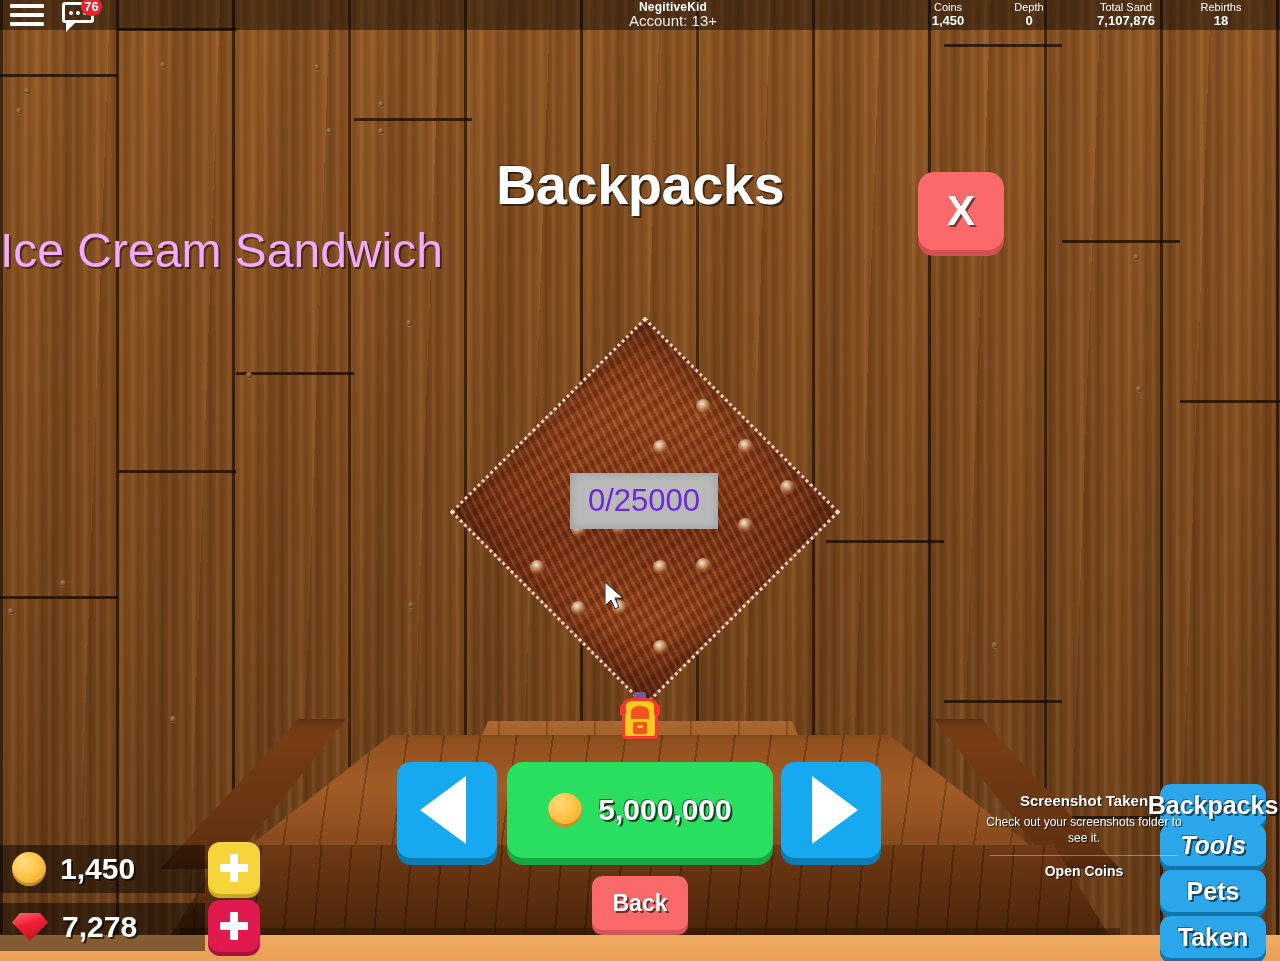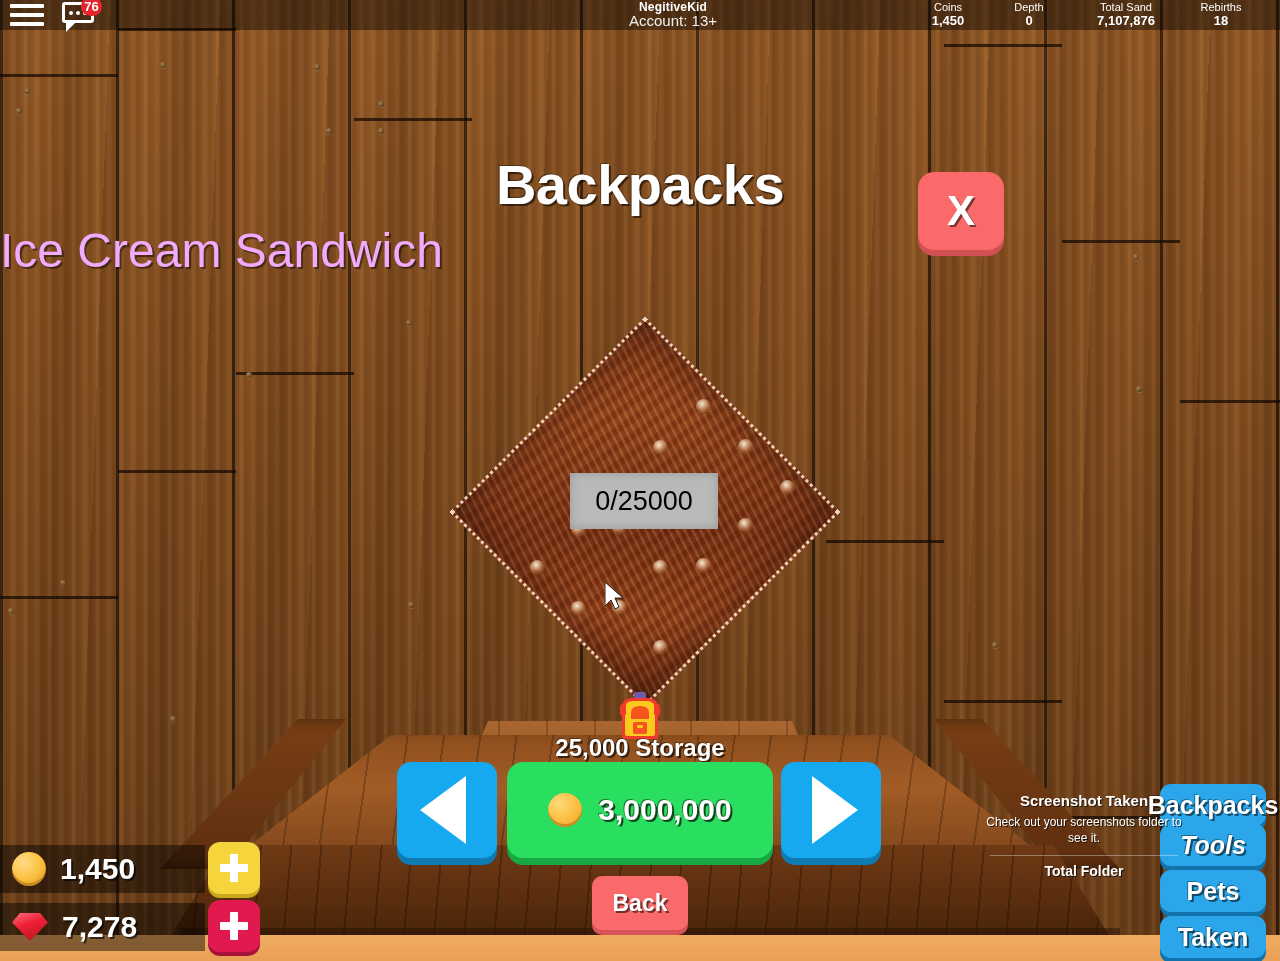--- a/index.html
+++ b/index.html
@@ -161,21 +161,21 @@
     position:absolute; width:15px; height:15px; border-radius:50%;
     background:radial-gradient(circle at 40% 32%, rgba(255,240,215,0.95) 0%,
                rgba(180,110,60,0.55) 55%, rgba(60,22,6,0.75) 100%);
   }
   .count-plate {
     position:absolute; left:115px; top:151px; width:148px; height:56px;
     background:#b9b9b9; z-index:3;
     display:flex; align-items:center; justify-content:center;
     box-shadow:inset 0 0 10px rgba(0,0,0,0.18);
   }
-  .count-plate span { font-size:27px; color:#000000; }
+  .count-plate span { font-size:31px; color:#6d28d9; }
 
   
   .cursor {
     position:absolute; left:605px; top:582px; z-index:35;
     width:0; height:0; pointer-events:none;
   }
 
   
   .bp-icon { position:absolute; left:618px; top:692px; width:44px; height:48px; z-index:20; }
   .storage-label {
@@ -435,29 +435,28 @@
       <path d="M4 16 Q4 6 14 6 L30 6 Q40 6 40 16 L40 44 Q40 47 37 47 L7 47 Q4 47 4 44 Z" fill="#f23c2b"></path>
       <path d="M7 17 Q7 9 15 9 L29 9 Q37 9 37 17 L37 42 Q37 44 35 44 L9 44 Q7 44 7 42 Z" fill="#fbc91e"></path>
       <path d="M13 21 Q13 14 22 14 Q31 14 31 21 L31 27 L13 27 Z" fill="#f5531f"></path>
       <rect x="15" y="30" width="14" height="12" rx="2" fill="#f5531f"></rect>
       <rect x="19" y="33" width="6" height="3" rx="1" fill="#fbc91e"></rect>
       <rect x="2" y="12" width="6" height="12" rx="3" fill="#f23c2b"></rect>
       <rect x="36" y="12" width="6" height="12" rx="3" fill="#f23c2b"></rect>
     </svg>
   </div>
 
-  <div class="storage-label">25,000 Storage</div>
 
   <div class="nav-btn nav-prev">
     <div class="tri-l"></div>
   </div>
 
   <div class="buy-btn">
     <div class="coin"></div>
-    <div class="amt">3,000,000</div>
+    <div class="amt">5,000,000</div>
   </div>
 
   <div class="nav-btn nav-next">
     <div class="tri-r"></div>
   </div>
 
   <div class="back-btn">
     <span>Back</span>
   </div>
 
@@ -487,16 +486,16 @@
     <span>Pets</span>
   </div>
   <div class="side-btn sb-crates">
     <span>Taken</span>
   </div>
 
   <div class="toast">
     <div class="t-title">Screenshot Taken</div>
     <div class="t-body">Check out your screenshots folder to see it.</div>
     <div class="t-sep"></div>
-    <div class="t-action">Total Folder</div>
+    <div class="t-action">Open Coins</div>
   </div>
 
 </div>
 
 </body></html>

